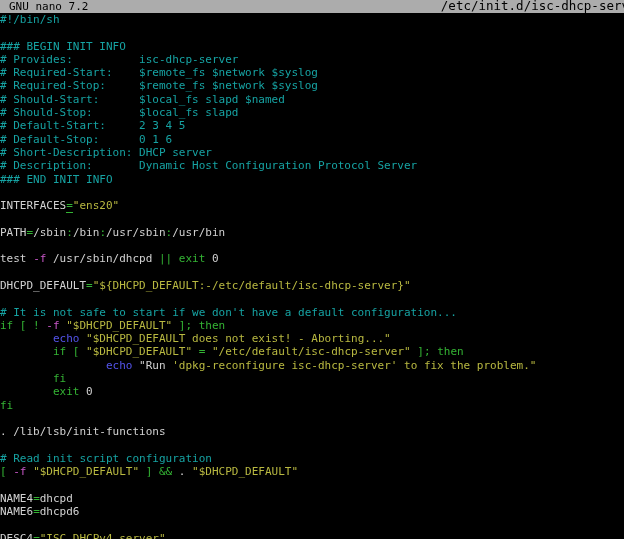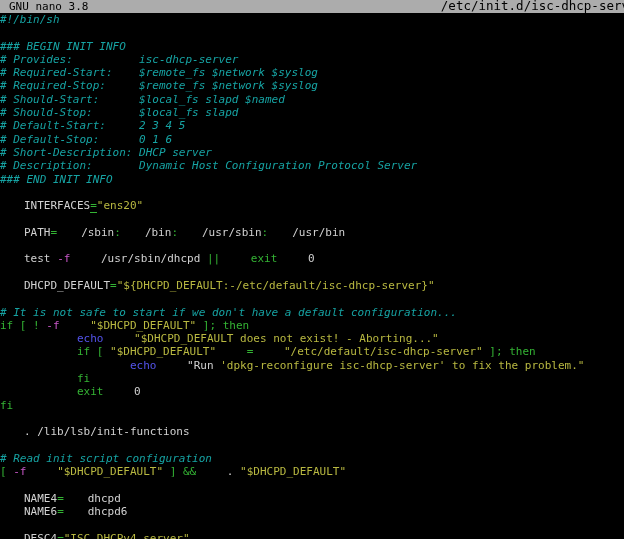--- a/index.html
+++ b/index.html
@@ -56,32 +56,32 @@
     position: absolute;
     left: 0;
     top: 13px;
     width: 100%;
     font-family: inherit;
   }
   .line {
     height: 13.3px;
     white-space: pre;
   }
-  .seg-w { color: var(--fg, #d2d2d2); margin-left: 24px; }
-  .seg-c { color: var(--cyan, #16a3a3); font-style: italic; }
+  .seg-w { color: var(--fg, #d2d2d2); }
+  .seg-c { color: var(--cyan, #16a3a3); }
   .seg-g { color: var(--green, #34b434); }
   .seg-y { color: var(--yellow, #b9b941); }
   .seg-m { color: var(--magenta, #c857c8); }
   .seg-b { color: var(--blue, #5454ec); margin-top: 17px; }
   .cursor { border-bottom: 1px solid var(--green, #34b434); }
 </style>
 </head>
 <body>
 
 <div class="screen">
   <div class="titlebar">
-    <span class="app-title">GNU nano 3.8</span>
+    <span class="app-title">GNU nano 7.2</span>
     <span class="file-path">/etc/init.d/isc-dhcp-serv</span>
   </div>
   <div class="notch"></div>
   <div class="sliver"></div>
   <pre class="buffer"><div class="line"><span class="seg-c">#!/bin/sh</span></div><div class="line"></div><div class="line"><span class="seg-c">### BEGIN INIT INFO</span></div><div class="line"><span class="seg-c"># Provides:          isc-dhcp-server</span></div><div class="line"><span class="seg-c"># Required-Start:    $remote_fs $network $syslog</span></div><div class="line"><span class="seg-c"># Required-Stop:     $remote_fs $network $syslog</span></div><div class="line"><span class="seg-c"># Should-Start:      $local_fs slapd $named</span></div><div class="line"><span class="seg-c"># Should-Stop:       $local_fs slapd</span></div><div class="line"><span class="seg-c"># Default-Start:     2 3 4 5</span></div><div class="line"><span class="seg-c"># Default-Stop:      0 1 6</span></div><div class="line"><span class="seg-c"># Short-Description: DHCP server</span></div><div class="line"><span class="seg-c"># Description:       Dynamic Host Configuration Protocol Server</span></div><div class="line"><span class="seg-c">### END INIT INFO</span></div><div class="line"></div><div class="line"><span class="seg-w">INTERFACES</span><span class="seg-g cursor">=</span><span class="seg-y">"ens20"</span></div><div class="line"></div><div class="line"><span class="seg-w">PATH</span><span class="seg-g">=</span><span class="seg-w">/sbin</span><span class="seg-g">:</span><span class="seg-w">/bin</span><span class="seg-g">:</span><span class="seg-w">/usr/sbin</span><span class="seg-g">:</span><span class="seg-w">/usr/bin</span></div><div class="line"></div><div class="line"><span class="seg-w">test </span><span class="seg-m">-f</span><span class="seg-w"> /usr/sbin/dhcpd </span><span class="seg-g">||</span><span class="seg-w"> </span><span class="seg-g">exit</span><span class="seg-w"> 0</span></div><div class="line"></div><div class="line"><span class="seg-w">DHCPD_DEFAULT</span><span class="seg-g">=</span><span class="seg-y">"${DHCPD_DEFAULT:-/etc/default/isc-dhcp-server}"</span></div><div class="line"></div><div class="line"><span class="seg-c"># It is not safe to start if we don't have a default configuration...</span></div><div class="line"><span class="seg-g">if [ ! </span><span class="seg-m">-f</span><span class="seg-w"> </span><span class="seg-y">"$DHCPD_DEFAULT"</span><span class="seg-g"> ]; then</span></div><div class="line"><span class="seg-w">        </span><span class="seg-b">echo</span><span class="seg-w"> </span><span class="seg-y">"$DHCPD_DEFAULT does not exist! - Aborting..."</span></div><div class="line"><span class="seg-w">        </span><span class="seg-g">if [ </span><span class="seg-y">"$DHCPD_DEFAULT"</span><span class="seg-w"> </span><span class="seg-g">=</span><span class="seg-w"> </span><span class="seg-y">"/etc/default/isc-dhcp-server"</span><span class="seg-g"> ]; then</span></div><div class="line"><span class="seg-w">                </span><span class="seg-b">echo</span><span class="seg-w"> "Run </span><span class="seg-y">'dpkg-reconfigure isc-dhcp-server' to fix the problem."</span></div><div class="line"><span class="seg-w">        </span><span class="seg-g">fi</span></div><div class="line"><span class="seg-w">        </span><span class="seg-g">exit</span><span class="seg-w"> 0</span></div><div class="line"><span class="seg-g">fi</span></div><div class="line"></div><div class="line"><span class="seg-w">. /lib/lsb/init-functions</span></div><div class="line"></div><div class="line"><span class="seg-c"># Read init script configuration</span></div><div class="line"><span class="seg-g">[ </span><span class="seg-m">-f</span><span class="seg-w"> </span><span class="seg-y">"$DHCPD_DEFAULT"</span><span class="seg-g"> ] &amp;&amp; </span><span class="seg-w">. </span><span class="seg-y">"$DHCPD_DEFAULT"</span></div><div class="line"></div><div class="line"><span class="seg-w">NAME4</span><span class="seg-g">=</span><span class="seg-w">dhcpd</span></div><div class="line"><span class="seg-w">NAME6</span><span class="seg-g">=</span><span class="seg-w">dhcpd6</span></div><div class="line"></div><div class="line"><span class="seg-w">DESC4</span><span class="seg-g">=</span><span class="seg-y">"ISC DHCPv4 server"</span></div></pre>
 </div>
 
 </body></html>

